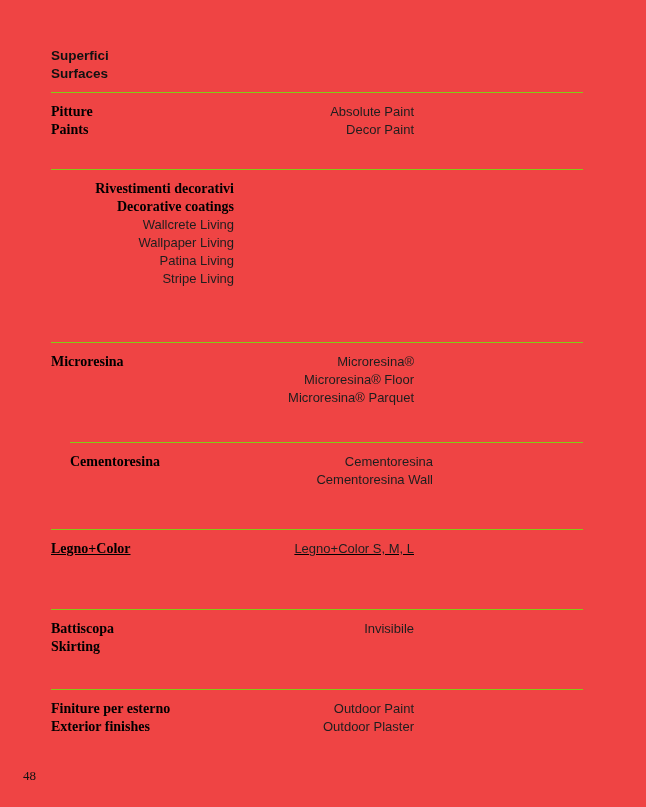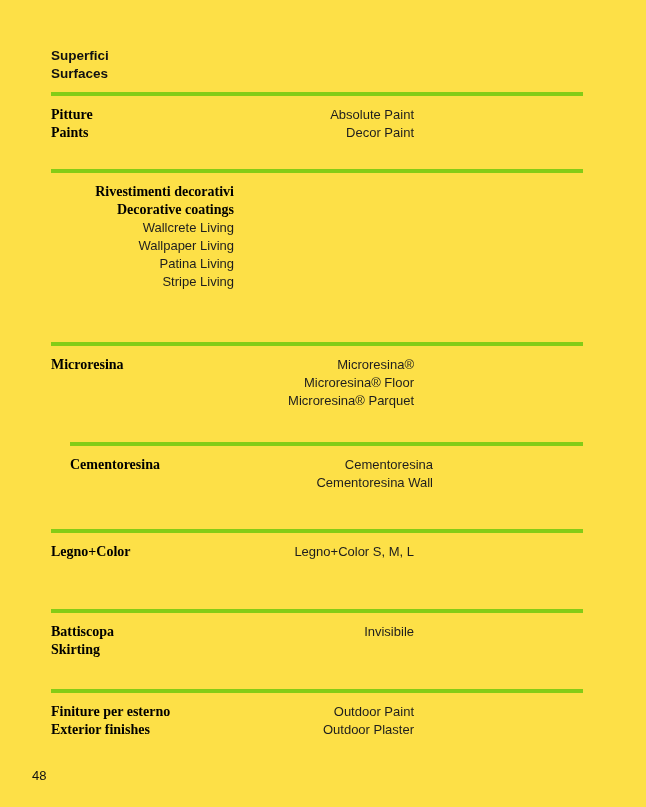--- a/index.html
+++ b/index.html
@@ -1,21 +1,21 @@
 <!DOCTYPE html>
 <html><head>
 <meta charset="utf-8">
 <style>
   * { margin: 0; padding: 0; box-sizing: border-box; }
   html, body { background: #ffffff; }
   .sheet {
     position: relative;
     width: 646px;
     height: 807px;
-    background: #fde047;
+    background: #ef4444;
     overflow: hidden;
     font-family: "Liberation Sans", sans-serif;
   }
   .content {
     position: absolute;
     left: 51px;
     top: 0;
     width: 532px;
     padding-top: 47px;
   }
@@ -23,28 +23,28 @@
     font-family: "Liberation Sans", sans-serif;
     font-weight: 700;
     font-size: 13.5px;
     line-height: 18px;
     color: #111111;
     white-space: pre-line;
     margin-bottom: 9px;
   }
   .row {
     display: flex;
-    border-top: 4px solid #84cc16;
+    border-top: 1px solid #84cc16;
     padding-top: 10px;
   }
   .row-0 { min-height: 77px; }
   .row-1 { min-height: 173px; }
   .row-2 { min-height: 100px; }
   .row-3 { min-height: 87px; margin-left: 19px; }
-  .row-4 { min-height: 80px; }
+  .row-4 { min-height: 80px; text-decoration: underline; }
   .row-5 { min-height: 87px; }
   .row-6 { min-height: 80px; }
   .col-label { width: 180px; flex: 0 0 180px; }
   .col-a { width: 183px; flex: 0 0 183px; text-align: right; }
   .col-b { flex: 1 1 auto; }
   .label, .col-heading {
     font-family: "Liberation Serif", serif;
     font-weight: 700;
     font-size: 14px;
     line-height: 18px;
@@ -53,23 +53,23 @@
   }
   .items {
     font-family: "Liberation Sans", sans-serif;
     font-size: 13px;
     line-height: 18px;
     color: #1e1e1e;
     white-space: pre-line;
   }
   .page-number {
     position: absolute;
-    left: 32px;
+    left: 23px;
     top: 768px;
-    font-family: Liberation Sans, sans-serif;
+    font-family: Liberation Serif, serif;
     font-size: 13px;
     line-height: 16px;
     color: #111111;
   }
 </style>
 </head>
 <body>
 
 <div class="sheet">
   <div class="content">

